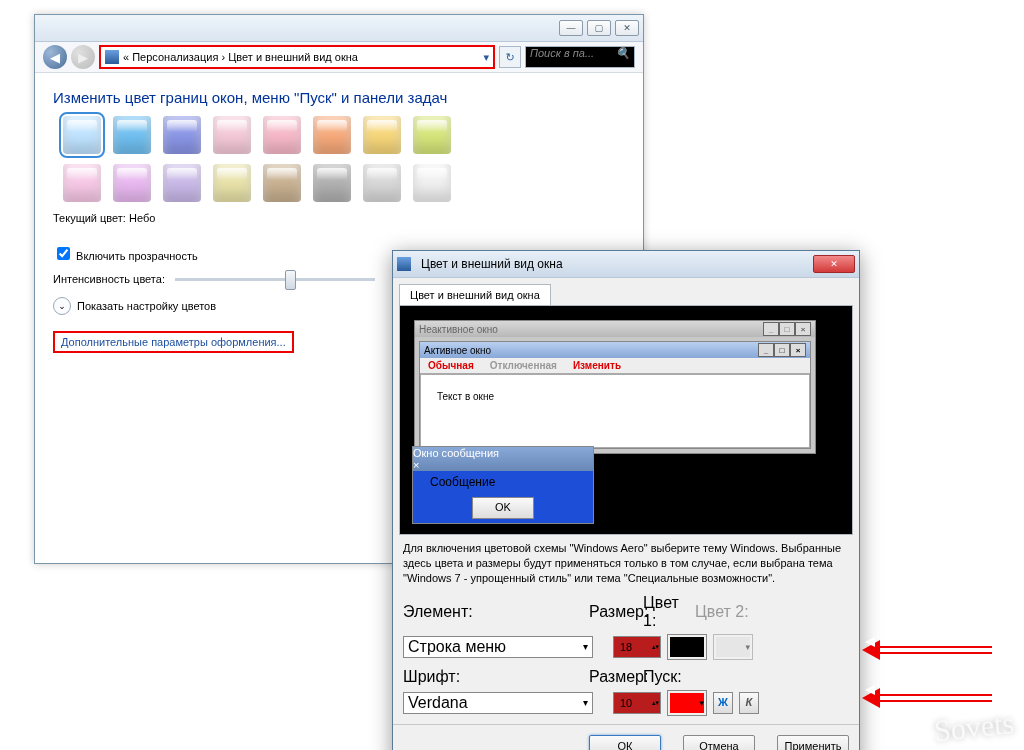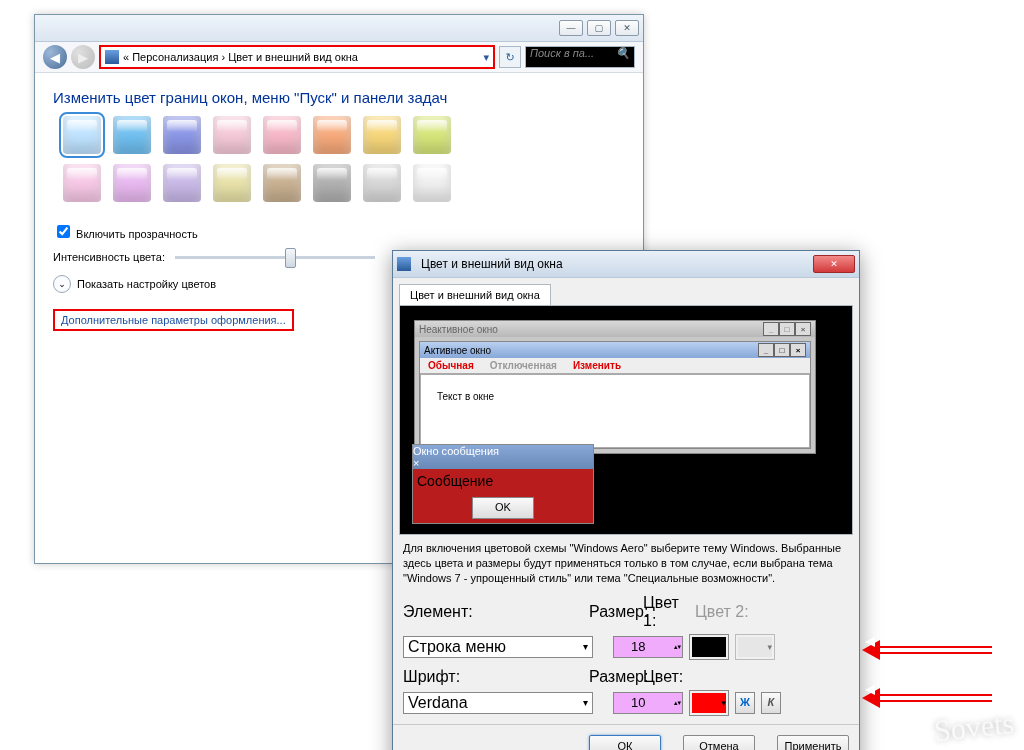--- a/index.html
+++ b/index.html
@@ -37,30 +37,30 @@
 .tab{display:inline-block;padding:4px 10px;border:1px solid #b0b8c0;background:#fff;margin:6px 0 0 6px;border-bottom:none;font-size:11px}
 .preview{margin:0 6px;border:1px solid #b0b8c0;background:#000;padding:14px;height:200px;position:relative}
 .pwin{background:#c8c8c8;border:1px solid #888;position:relative}
 .pwin .pt{height:16px;background:linear-gradient(#d8d8d8,#b8b8b8);display:flex;align-items:center;padding:0 4px;font-size:10px;color:#666}
 .pwin .ctrls{display:flex;gap:0;margin-left:auto}
 .pwin .ctrls span{width:14px;height:12px;border:1px solid #666;background:#ddd;display:flex;align-items:center;justify-content:center;font-size:8px;font-weight:bold}
 .pwin2{margin:4px;background:#fff;border:1px solid #888}
 .pwin2 .pt{background:linear-gradient(#b8d0f0,#88a8d8);color:#000}
 .ptab{padding:2px 8px;font-weight:bold;font-size:10px}
 .body11{padding:16px;font-size:10px;background:#fff;height:40px;border:1px solid #aaa;margin:0}
-.msgbox{position:absolute;left:12px;bottom:10px;width:180px;border:1px solid #888;background:#b91c1c}
+.msgbox{position:absolute;left:12px;bottom:10px;width:180px;border:1px solid #888;background:#1d4ed8}
 .msgbox .pt{background:linear-gradient(#88a8d8,#6888b8);color:#fff}
-.msgbox .mb{padding:4px 4px;font-size:14px}
+.msgbox .mb{padding:4px 17px;font-size:12px}
 .okbtn{width:60px;height:20px;border:1px solid #888;background:linear-gradient(#fafafa,#ddd);display:block;margin:4px auto;text-align:center;line-height:18px;font-size:11px}
 .info{font-size:11px;padding:6px 10px;line-height:1.35}
 .row{display:flex;align-items:center;padding:2px 10px;gap:6px}
 .lbl{font-size:16px}
 .combo{height:20px;border:1px solid #888;background:#fff;display:flex;align-items:center;padding:0 4px;font-size:16px;position:relative}
 .combo::after{content:"▾";position:absolute;right:4px;font-size:10px}
-.spin{width:34px;height:20px;border:1px solid #888;background:#f0abfc;display:flex;align-items:center;padding:0 17px;font-size:13px;position:relative}
+.spin{width:34px;height:20px;border:1px solid #888;background:#b91c1c;display:flex;align-items:center;padding:0 6px;font-size:11px;position:relative}
 .spin::after{content:"▴▾";position:absolute;right:1px;font-size:7px;line-height:7px;display:flex;flex-direction:column}
 .colbtn{width:34px;height:20px;border:1px solid #888;display:flex;align-items:center;padding:2px;position:relative}
 .colbtn .c{flex:1;height:100%}
 .colbtn::after{content:"▾";position:absolute;right:2px;font-size:9px}
 .togglebtn{width:18px;height:20px;border:1px solid #888;background:linear-gradient(#fafafa,#ddd);text-align:center;line-height:18px;font-weight:bold;font-size:11px}
 .btnbar{display:flex;justify-content:flex-end;gap:22px;padding:10px;border-top:1px solid #c8c8c8;margin-top:6px}
 .pushbtn{min-width:70px;height:22px;border:1px solid #888;background:linear-gradient(#fafafa,#e0e0e0);text-align:center;line-height:20px;font-size:11px;border-radius:2px}
 .pushbtn.def{border:1px solid #3a7ac0;box-shadow:0 0 3px #6aa0e0}
 .arrow{position:absolute;height:16px;display:flex;align-items:center}
 .arrow .shaft{height:4px;background:transparent;border-top:2px solid #e00;border-bottom:2px solid #e00;width:100%}
@@ -115,20 +115,24 @@
         <div class="swatch" style="background: rgb(232, 184, 240);"></div>
         <div class="swatch" style="background: rgb(200, 184, 232);"></div>
         <div class="swatch" style="background: rgb(232, 226, 168);"></div>
         <div class="swatch" style="background: rgb(200, 176, 144);"></div>
         <div class="swatch" style="background: rgb(176, 176, 176);"></div>
         <div class="swatch" style="background: rgb(216, 216, 216);"></div>
         <div class="swatch" style="background: rgb(240, 240, 240);"></div>
       </div>
   </div>
 
+  <div class="field">
+    <span>Текущий цвет:</span>
+    <span>Небо</span>
+  </div>
 
   <div class="chk">
     <input type="checkbox" checked="" style=""> <span>Включить прозрачность</span>
   </div>
 
   <div class="slider">
     <span>Интенсивность цвета:</span>
     <div class="track">
         <div class="thumb"></div>
       </div>
@@ -200,21 +204,21 @@
         <div class="c" style="background:#000"></div>
       </div>
     <div class="colbtn" style="opacity:.5">
         <div class="c" style="background:#ddd"></div>
       </div>
   </div>
 
   <div class="row" style="margin-top:4px">
     <span class="lbl" style="width:180px">Шрифт:</span>
     <span class="lbl" style="width:48px">Размер:</span>
-    <span class="lbl">Цвет:</span>
+    <span class="lbl">Пуск:</span>
   </div>
   <div class="row">
     <div class="combo redbox" style="width:180px">Verdana</div>
     <div style="width:8px"></div>
     <div class="spin">10</div>
     <div class="colbtn">
         <div class="c" style="background:#f00"></div>
       </div>
     <div class="togglebtn" style="color:#06c">Ж</div>
     <div class="togglebtn" style="font-style:italic;color:#555">К</div>

